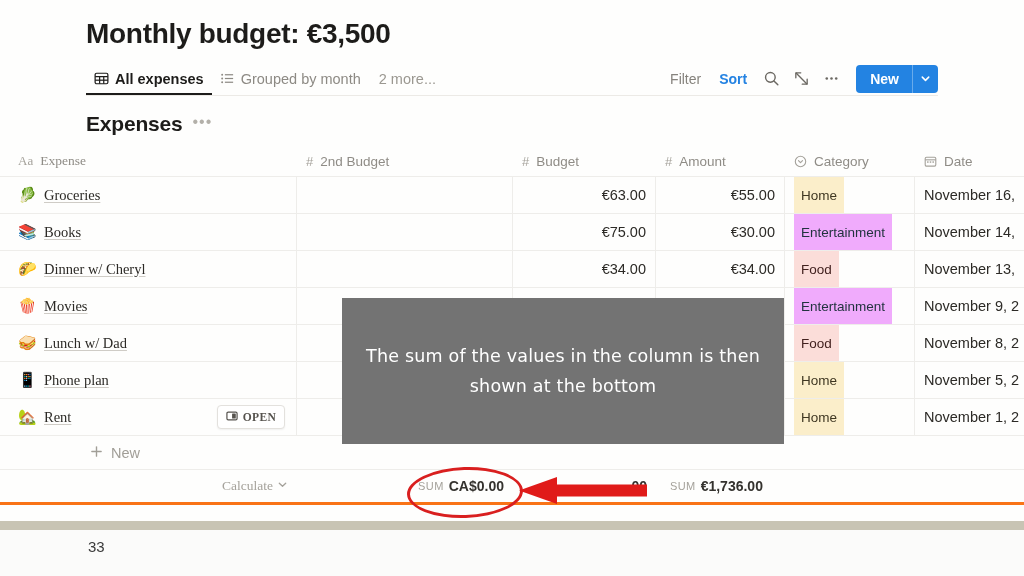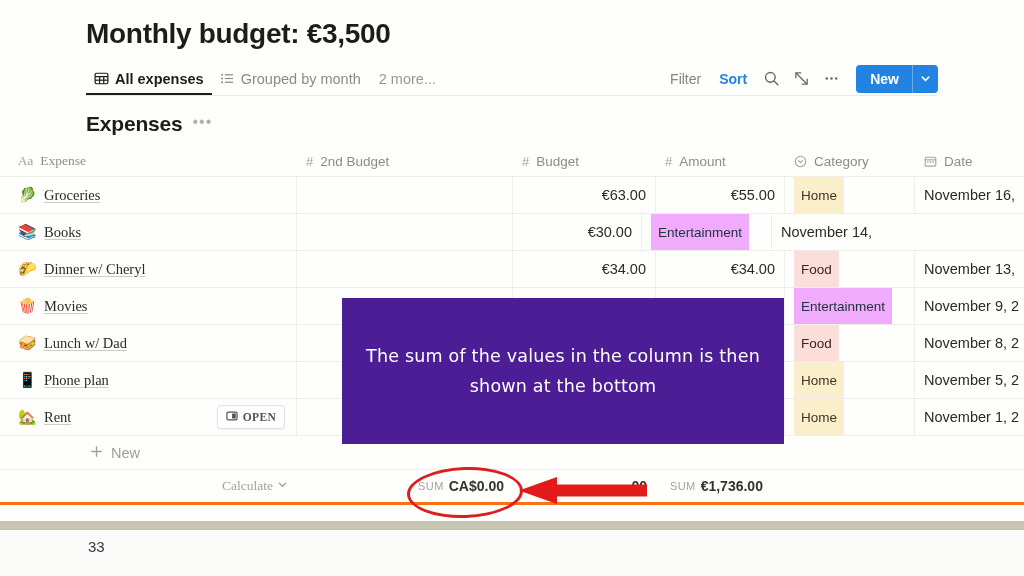--- a/index.html
+++ b/index.html
@@ -340,21 +340,21 @@
     color: #3a3a3a;
   }
 
   
   .caption {
     position: absolute;
     left: 342px;
     top: 298px;
     width: 442px;
     height: 146px;
-    background: #4c1d95;
+    background: #737373;
     display: flex;
     align-items: center;
     justify-content: center;
     padding: 0 16px;
     box-sizing: border-box;
   }
   .caption-text {
     color: #ffffff;
     font-size: 17.5px;
     line-height: 1.72;
@@ -532,20 +532,23 @@
       </div>
 
       <div class="trow">
         <div class="cell c-expense">
           <div class="row-name">
             <span class="row-emoji">📚</span>
             <span class="row-label">Books</span>
           </div>
         </div>
         <div class="cell c-b2"></div>
+        <div class="cell c-budget">
+            <span class="money">€75.00</span>
+          </div>
         <div class="cell c-amount">
             <span class="money">€30.00</span>
           </div>
         <div class="cell c-cat">
             <span class="tag tag-ent">Entertainment</span>
           </div>
         <div class="cell c-date">
             <span class="datetext">November 14,</span>
           </div>
       </div>

